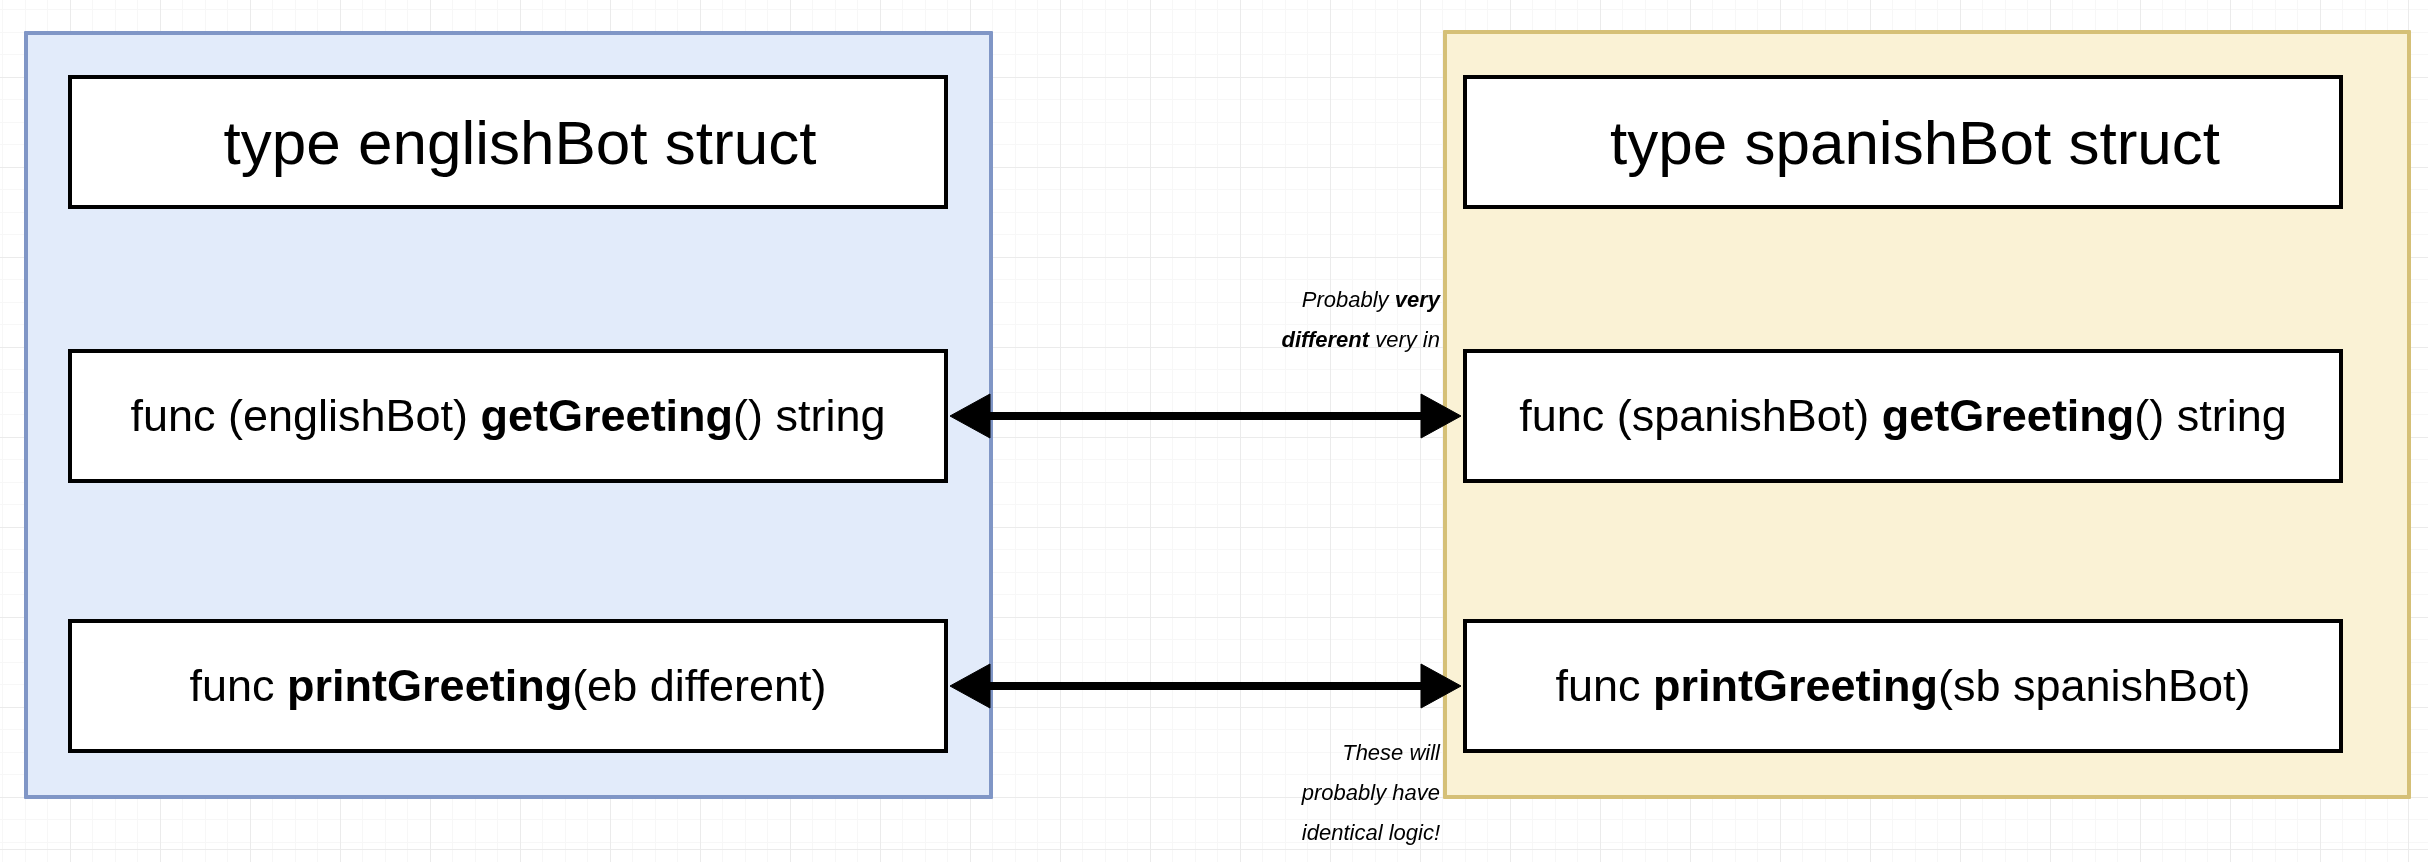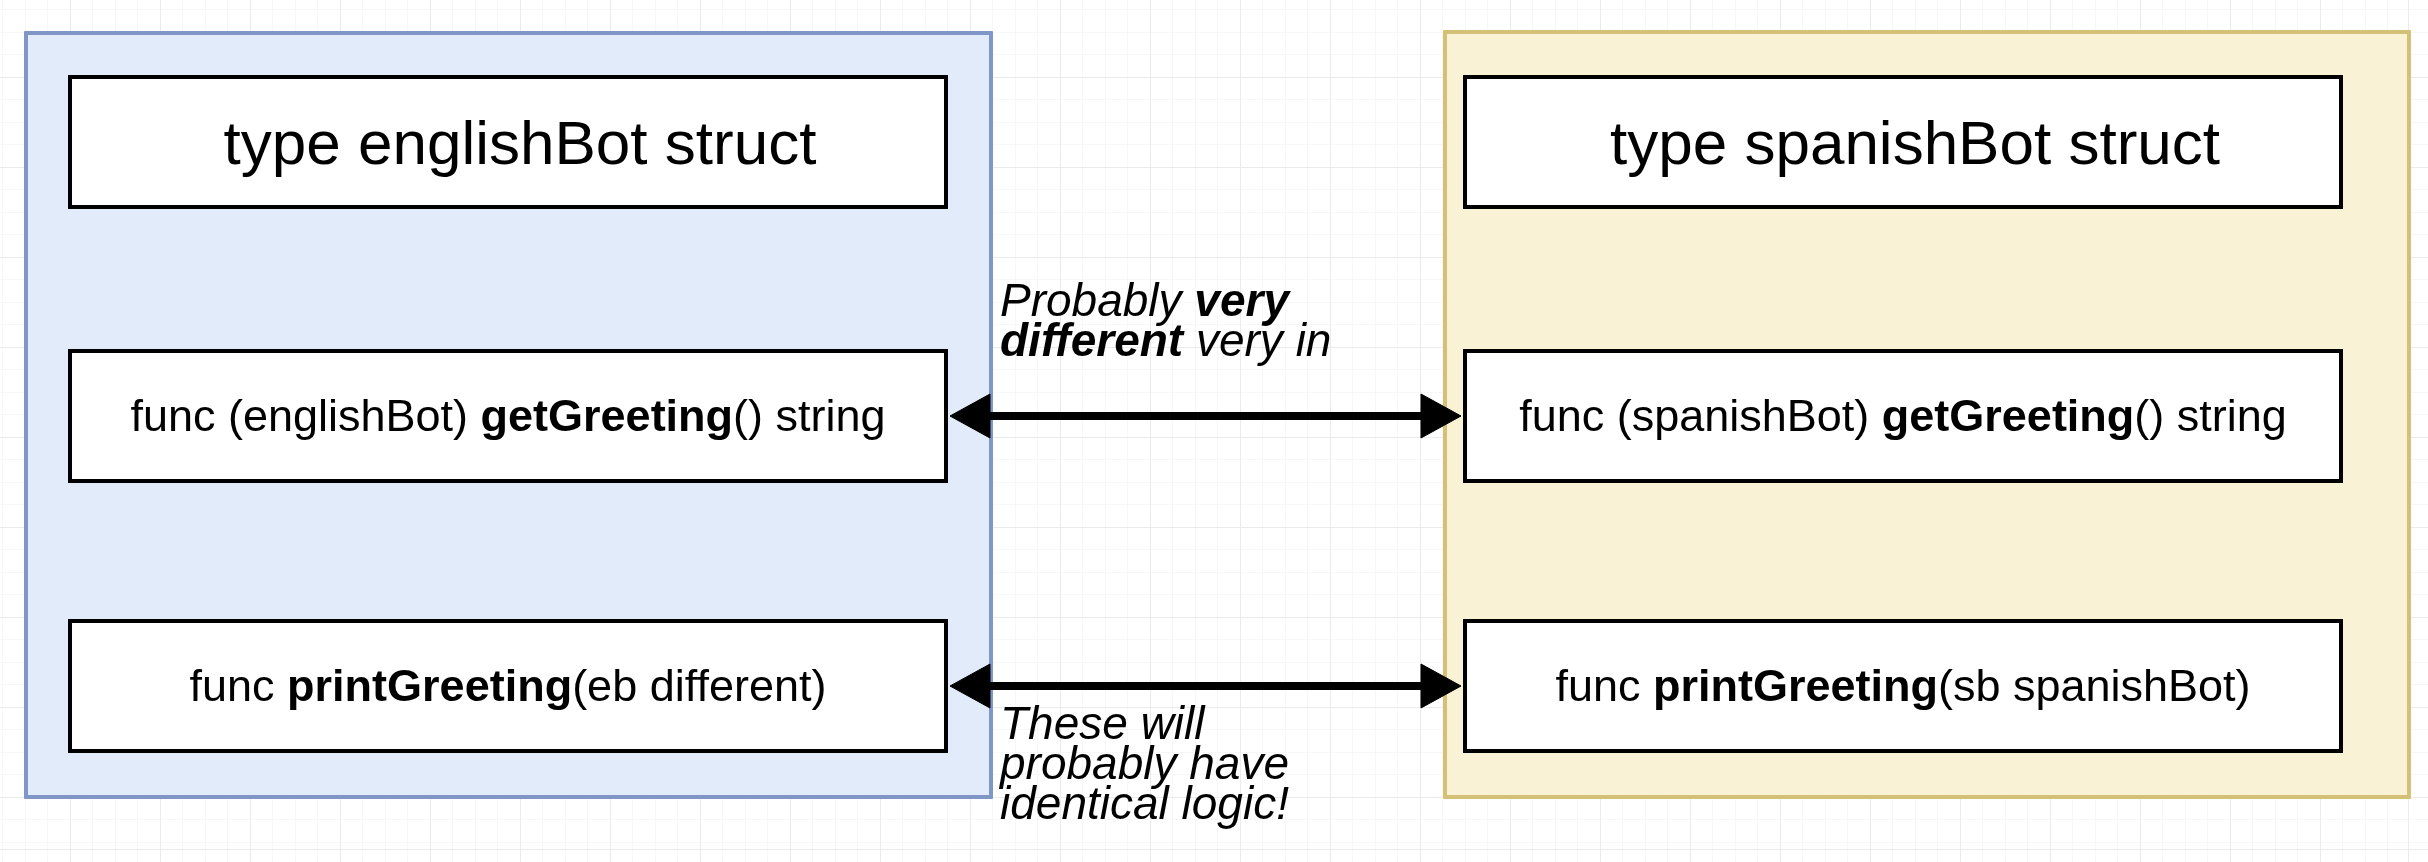--- a/index.html
+++ b/index.html
@@ -42,24 +42,24 @@
   }
   .node.title{font-size:62px;}
   .node.func{font-size:45px;}
   .col-left .node{left:68px;}
   .col-right .node{left:1463px;}
   .row-title{top:75px;padding-left:24px;}
   .row-func1{top:349px;}
   .row-func2{top:619px;}
   .annotation{
     position:absolute;width:440px;left:1000px;
-    text-align:left;font-style:italic;font-size:46px;line-height:40px;
+    text-align:right;font-style:italic;font-size:22px;line-height:40px;
   }
   .annotation.ann-top{top:280px;}
-  .annotation.ann-bottom{top:703px;}
+  .annotation.ann-bottom{top:733px;}
   svg.arrows{position:absolute;left:0;top:0;width:2428px;height:862px;pointer-events:none;}
   b{font-weight:bold;}
 </style>
 </head>
 <body>
 
 <div class="panel english"></div>
 <div class="panel spanish"></div>
 
 <div class="col-left">

